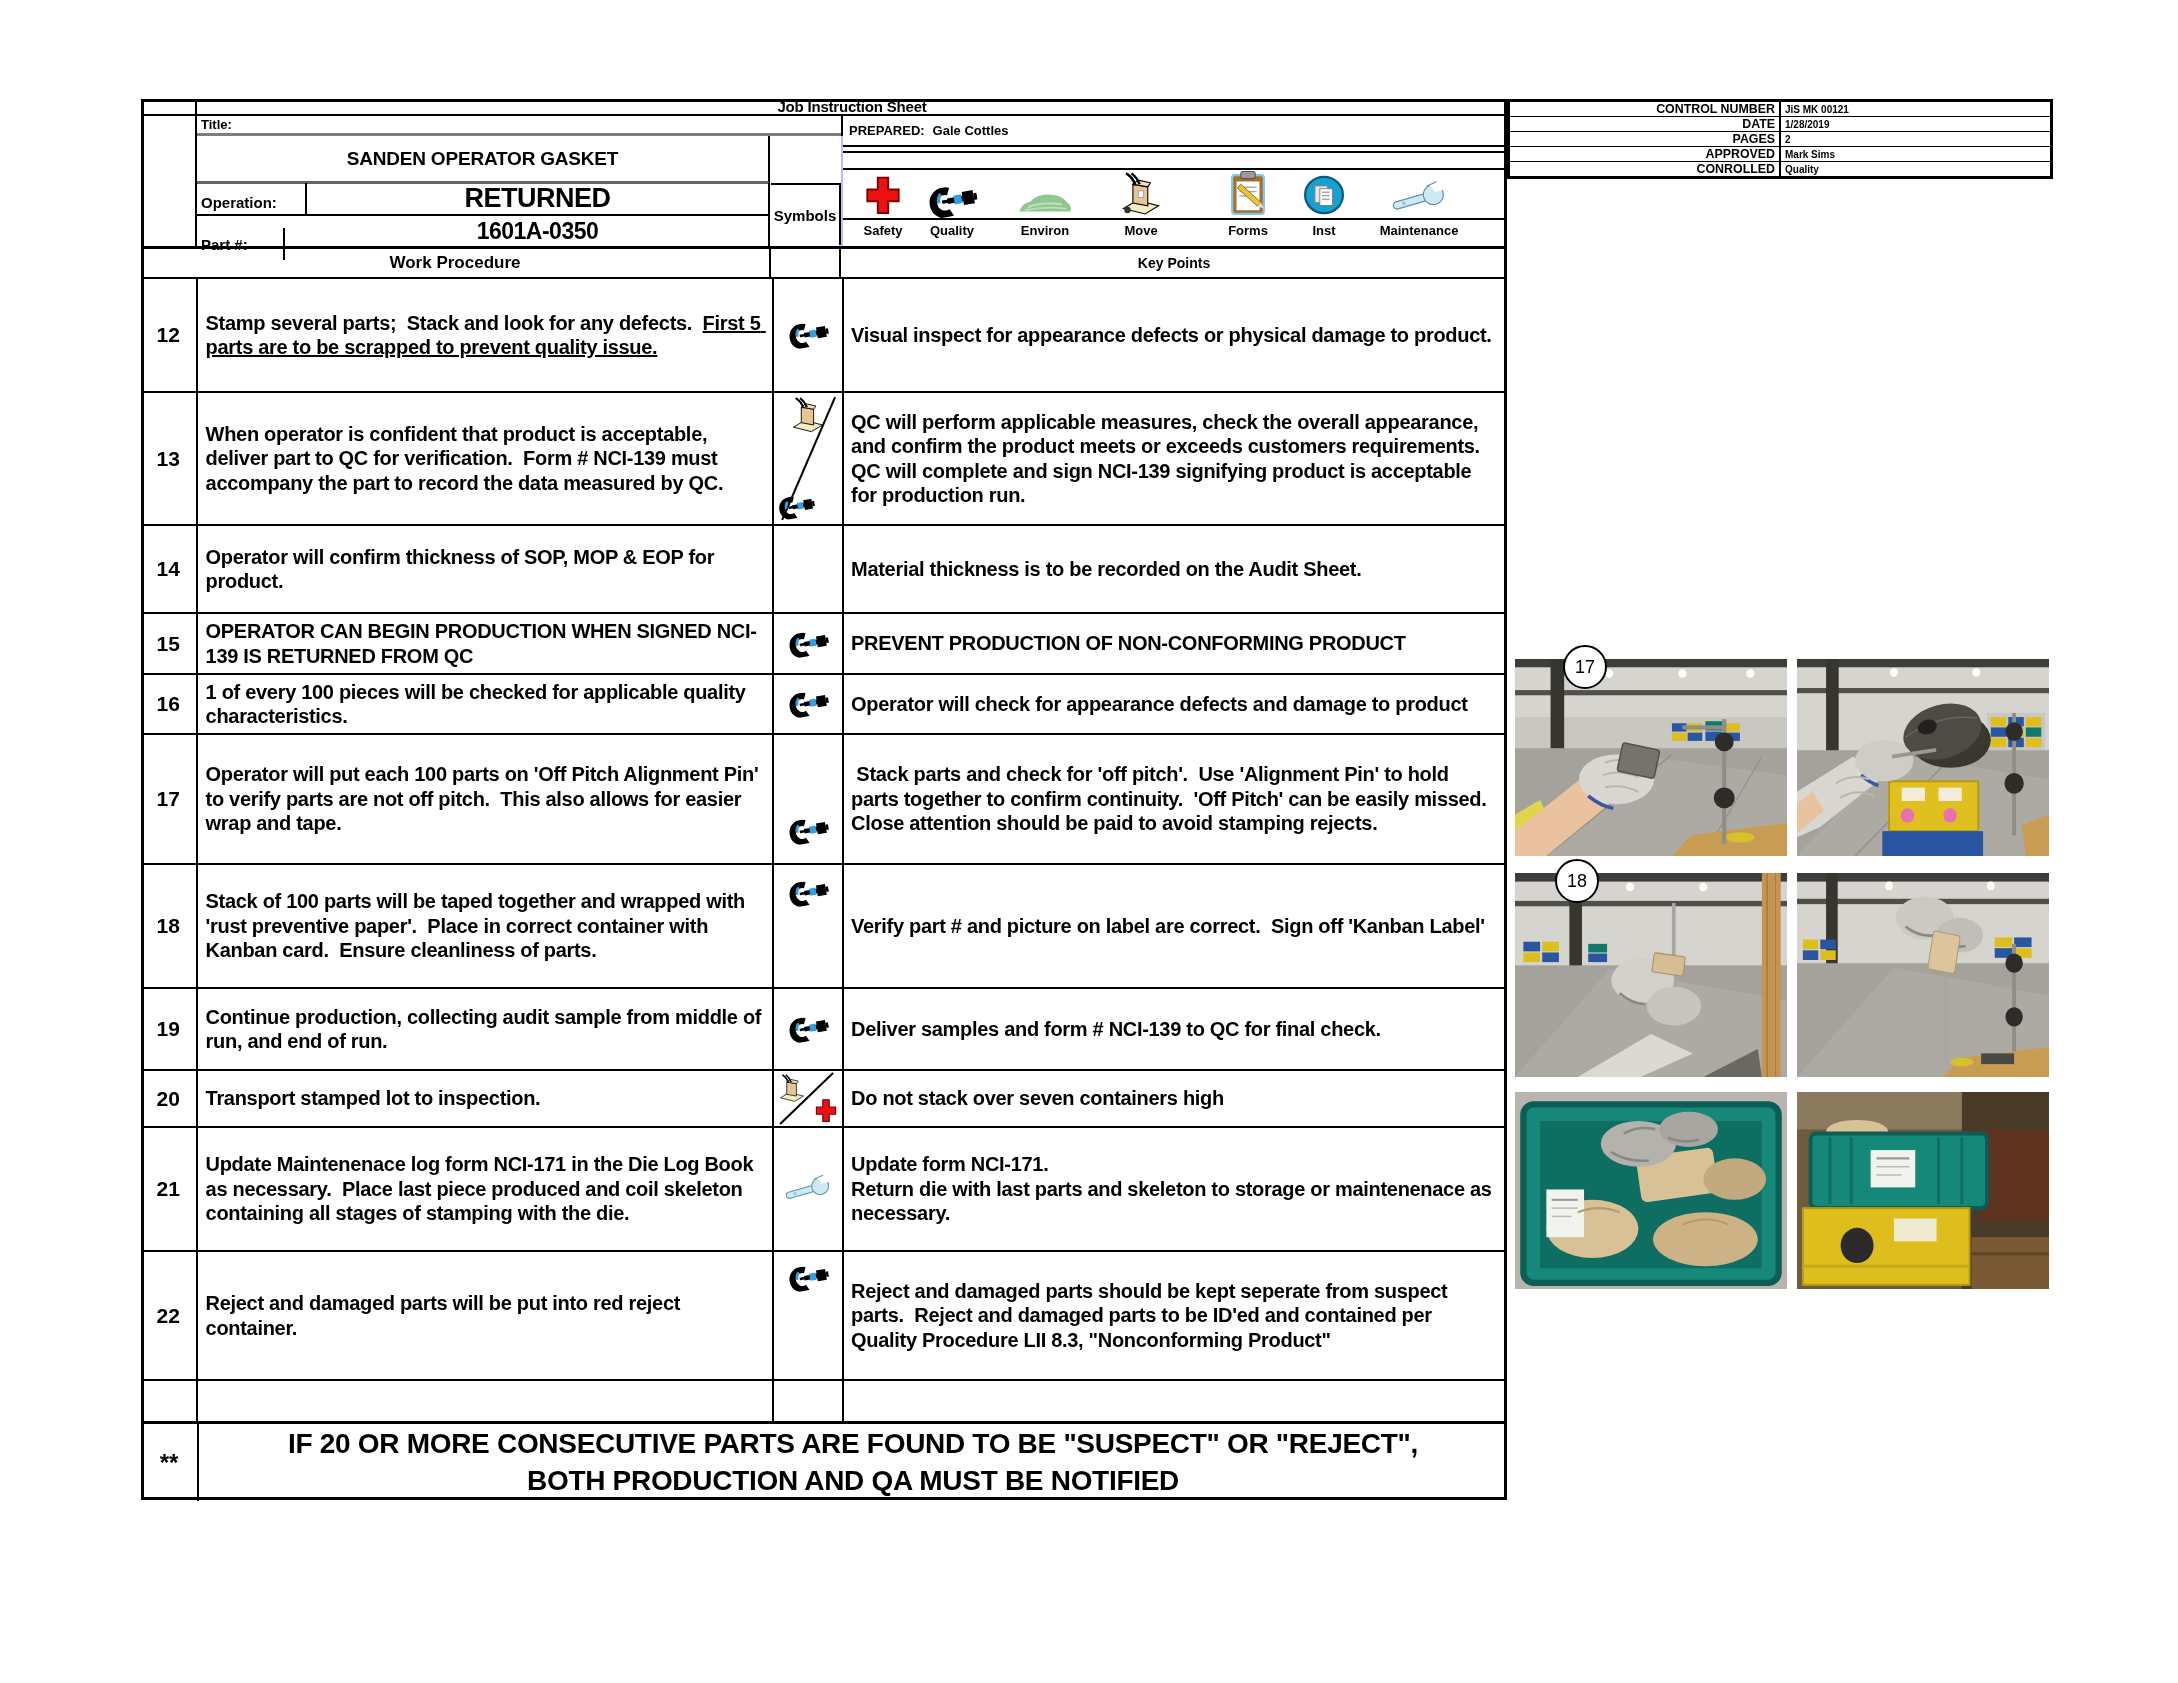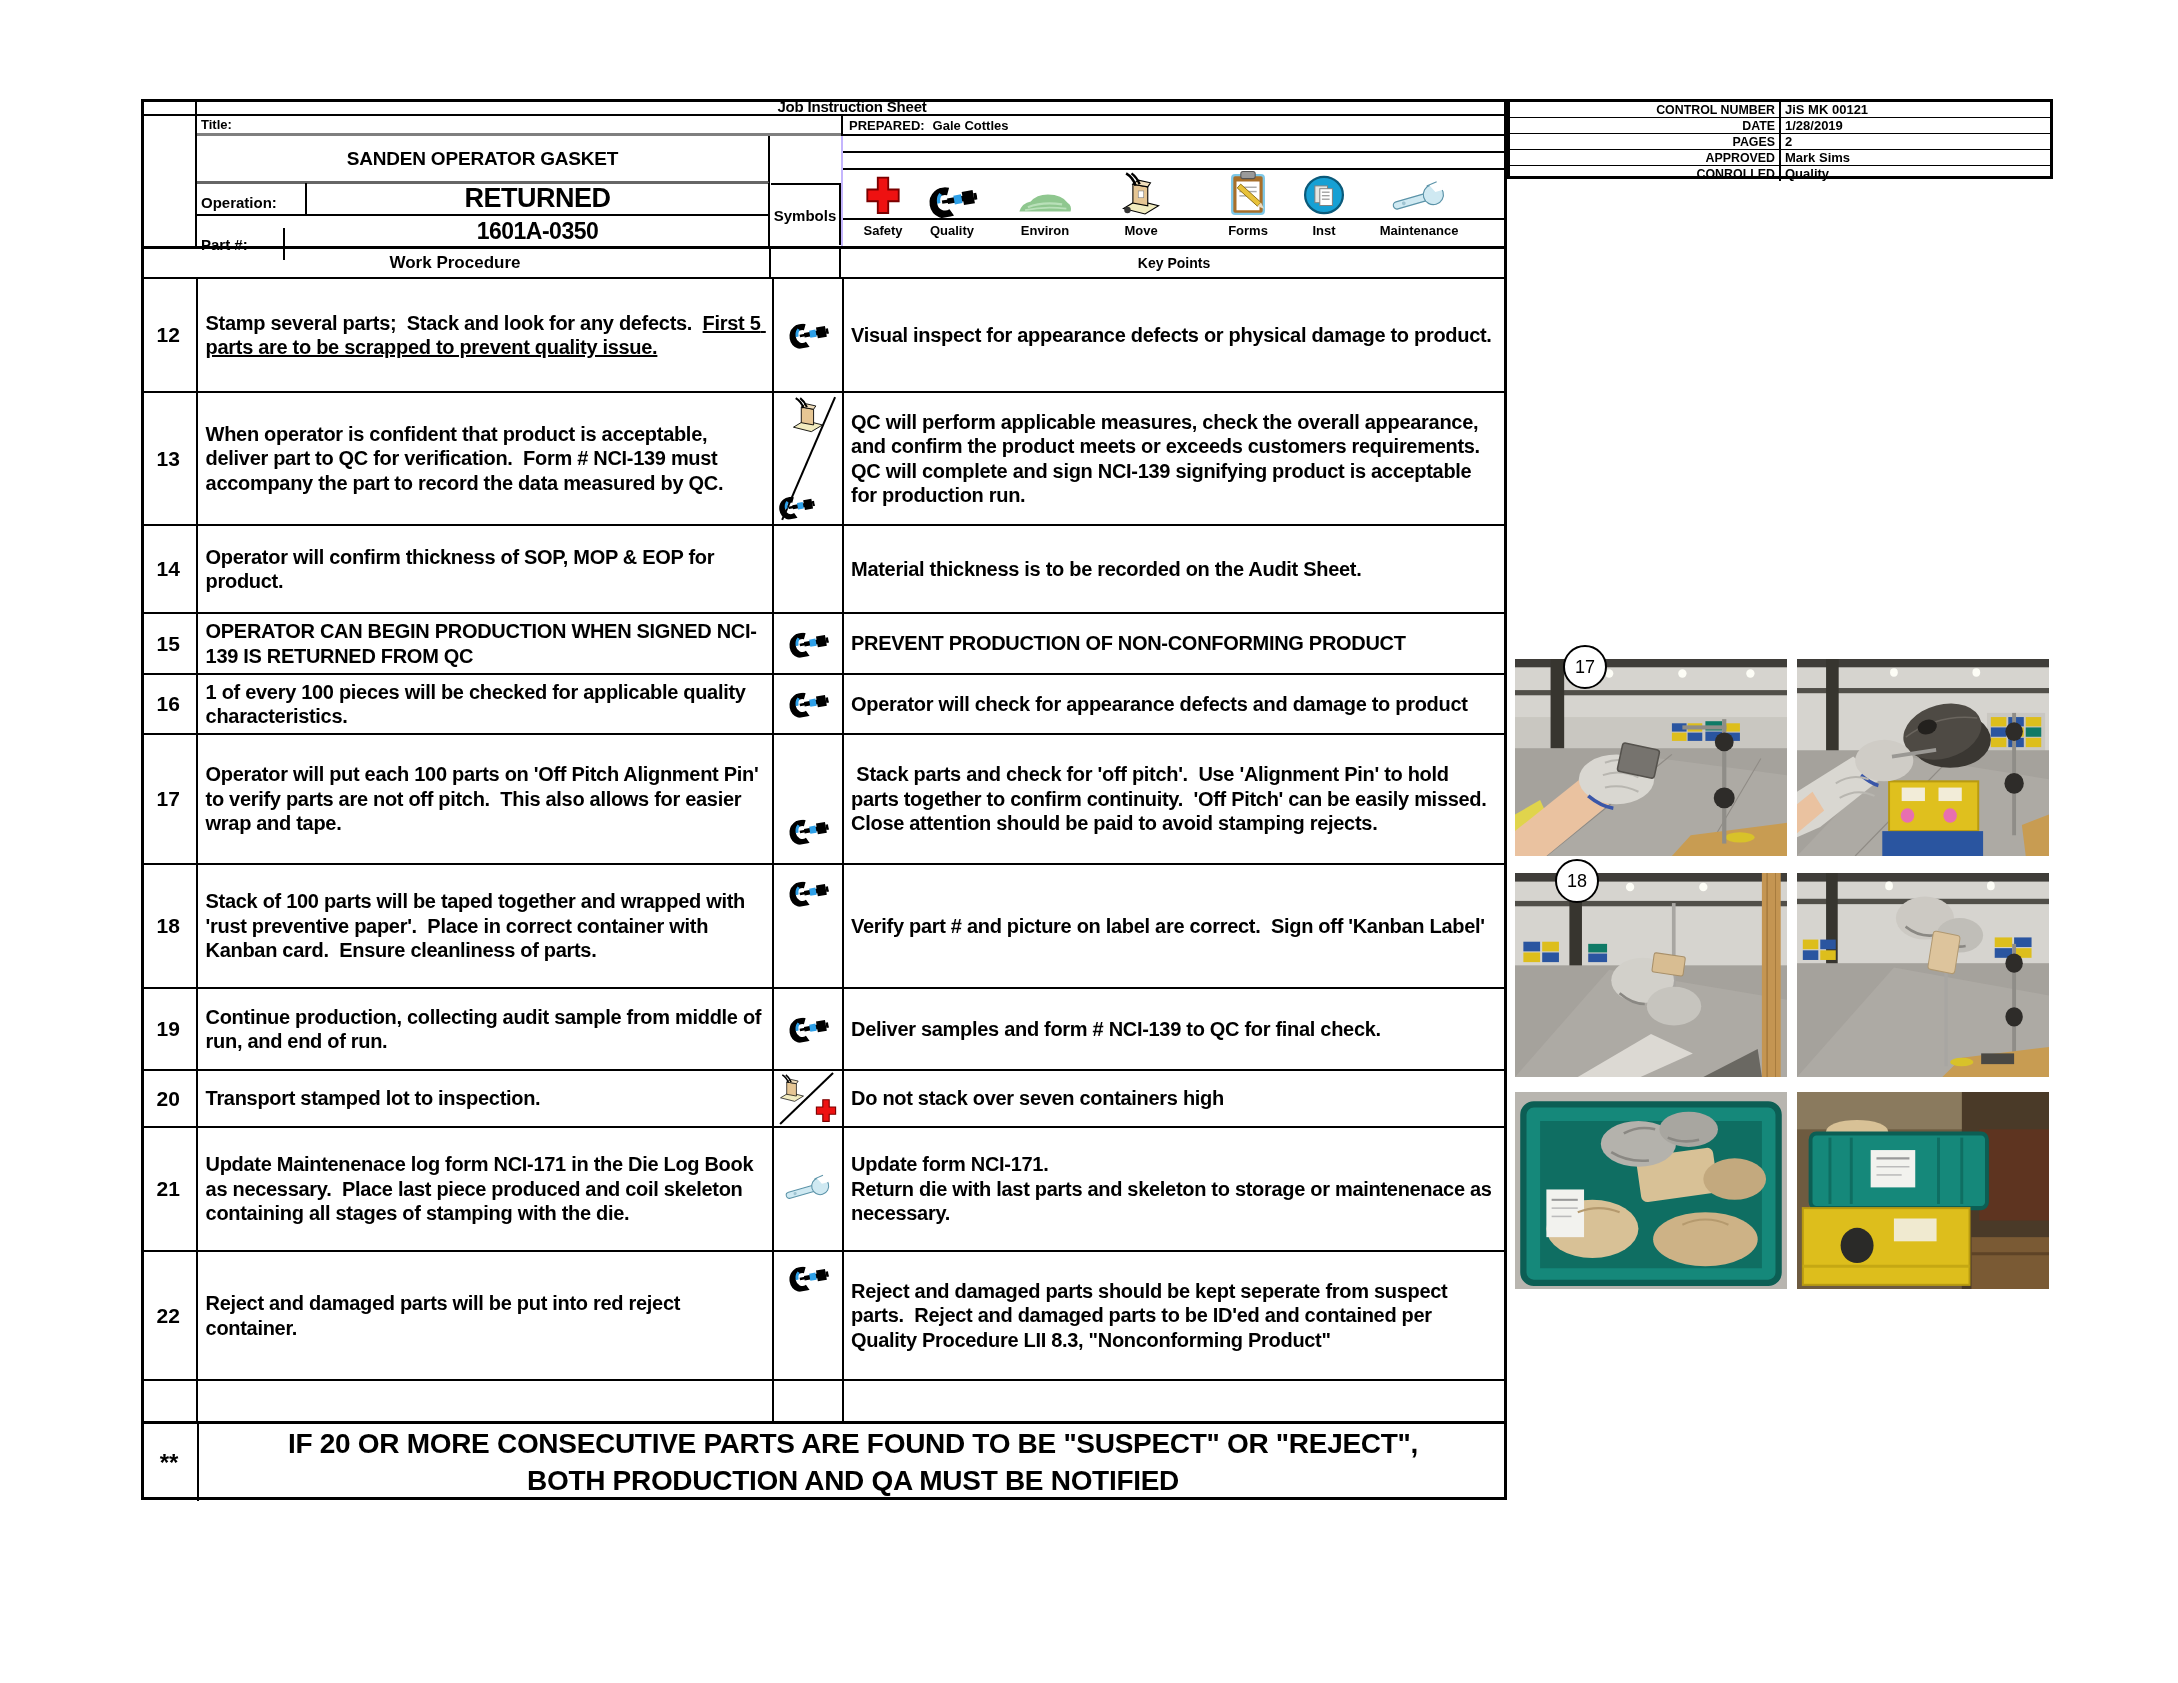--- a/index.html
+++ b/index.html
@@ -10,39 +10,39 @@
   .lt-frame{left:0;top:0;width:1366px;height:1401px;border:3px solid #000;pointer-events:none;z-index:6;}
   .cell{box-sizing:border-box;}
   .ctr{display:flex;align-items:center;justify-content:center;text-align:center;}
   .u{text-decoration:underline;}
   .pre{white-space:pre-wrap;}
   
   .stub{left:0;top:0;width:56px;height:17px;border-right:2px solid #000;border-bottom:2px solid #000;}
   .jis{left:56px;top:0;width:1310px;height:17px;border-bottom:2px solid #000;font-size:15px;letter-spacing:-0.2px;}
   .numcol-head{left:0;top:17px;width:56px;height:130px;border-right:2px solid #000;}
   .titlecell{left:56px;top:17px;width:644px;height:20px;border-bottom:3px solid #7f7f7f;font-size:13px;padding:1px 4px;}
-  .prepcell{left:700px;top:17px;width:666px;height:20px;border-left:2px solid #000;border-bottom:2px solid #000;font-size:13px;padding:1px 6px;display:flex;align-items:center;gap:8px;}
+  .prepcell{left:700px;top:17px;width:666px;height:31px;border-left:2px solid #000;border-bottom:2px solid #000;font-size:13px;padding:1px 6px;display:flex;align-items:center;gap:8px;}
   .gasket{left:56px;top:37px;width:573px;height:48px;border-right:2px solid #000;border-bottom:3px solid #666;font-size:19px;letter-spacing:-0.2px;}
   .oplabel{left:56px;top:84px;width:110px;height:33px;border-right:2px solid #000;border-bottom:2px solid #000;font-size:15px;padding:0 4px;display:flex;align-items:flex-end;padding-bottom:3px;}
   .opval{left:166px;top:84px;width:463px;height:33px;border-right:2px solid #000;border-bottom:2px solid #000;font-size:27px;letter-spacing:-0.5px;}
   .partlabel{left:56px;top:129px;width:88px;height:30px;border-right:2px solid #000;font-size:15px;padding:16px 4px;display:flex;align-items:center;}
   .partval{left:166px;top:117px;width:463px;height:30px;border-right:2px solid #000;font-size:23px;letter-spacing:-0.5px;}
   .symcell{left:630px;top:84px;width:70px;height:62px;border-top:2px solid #000;border-right:2px solid #000;font-size:15px;}
   .rmid{left:700px;top:37px;width:666px;height:110px;border-left:2px solid #c4b5fd;}
   .rmid .thinrow{height:15px;border-bottom:2px solid #000;}
   .band{position:relative;height:78px;}
   .band .baseline{position:absolute;left:0;right:0;top:48px;height:2px;background:#000;}
   .legend-label{position:absolute;top:53px;transform:translateX(-50%);font-size:13px;white-space:nowrap;}
   .legend-icon{position:absolute;transform:translateX(-50%);}
   
   .control{left:1366px;top:0;width:546px;height:80px;border:3px solid #000;display:grid;grid-template-rows:repeat(5,1fr);}
   .crow{display:flex;border-top:1.5px solid #000;}
   .crow:first-child{border-top:none;}
   .clabel{width:265px;border-right:2px solid #000;text-align:right;padding-right:4px;font-size:12.4px;display:flex;align-items:center;justify-content:flex-end;}
-  .cval{flex:1;padding-left:4px;font-size:13px;display:flex;align-items:center;}
+  .cval{flex:1;padding-left:4px;font-size:10px;display:flex;align-items:center;}
   
   .body{left:0;top:147px;width:1366px;display:flex;flex-direction:column;}
   .row{display:flex;border-top:2px solid #000;box-sizing:border-box;}
   .row.thick{border-top:3px solid #000;}
   .c-num{width:56px;border-right:2px solid #000;display:flex;align-items:center;justify-content:center;font-size:21px;}
   .c-proc{width:573px;border-right:2px solid #000;display:flex;align-items:center;padding:2px 8px;font-size:20px;line-height:1.22;letter-spacing:-0.3px;}
   .c-sym{width:70px;border-right:2px solid #000;position:relative;display:flex;align-items:center;justify-content:center;}
   .c-kp{width:666px;display:flex;align-items:center;padding:2px 7px;font-size:20px;line-height:1.22;letter-spacing:-0.3px;}
   .wp-head{width:630px;border-right:2px solid #000;font-size:17px;display:flex;align-items:center;justify-content:center;}
   .sym-spacer{width:70px;border-right:2px solid #000;}

